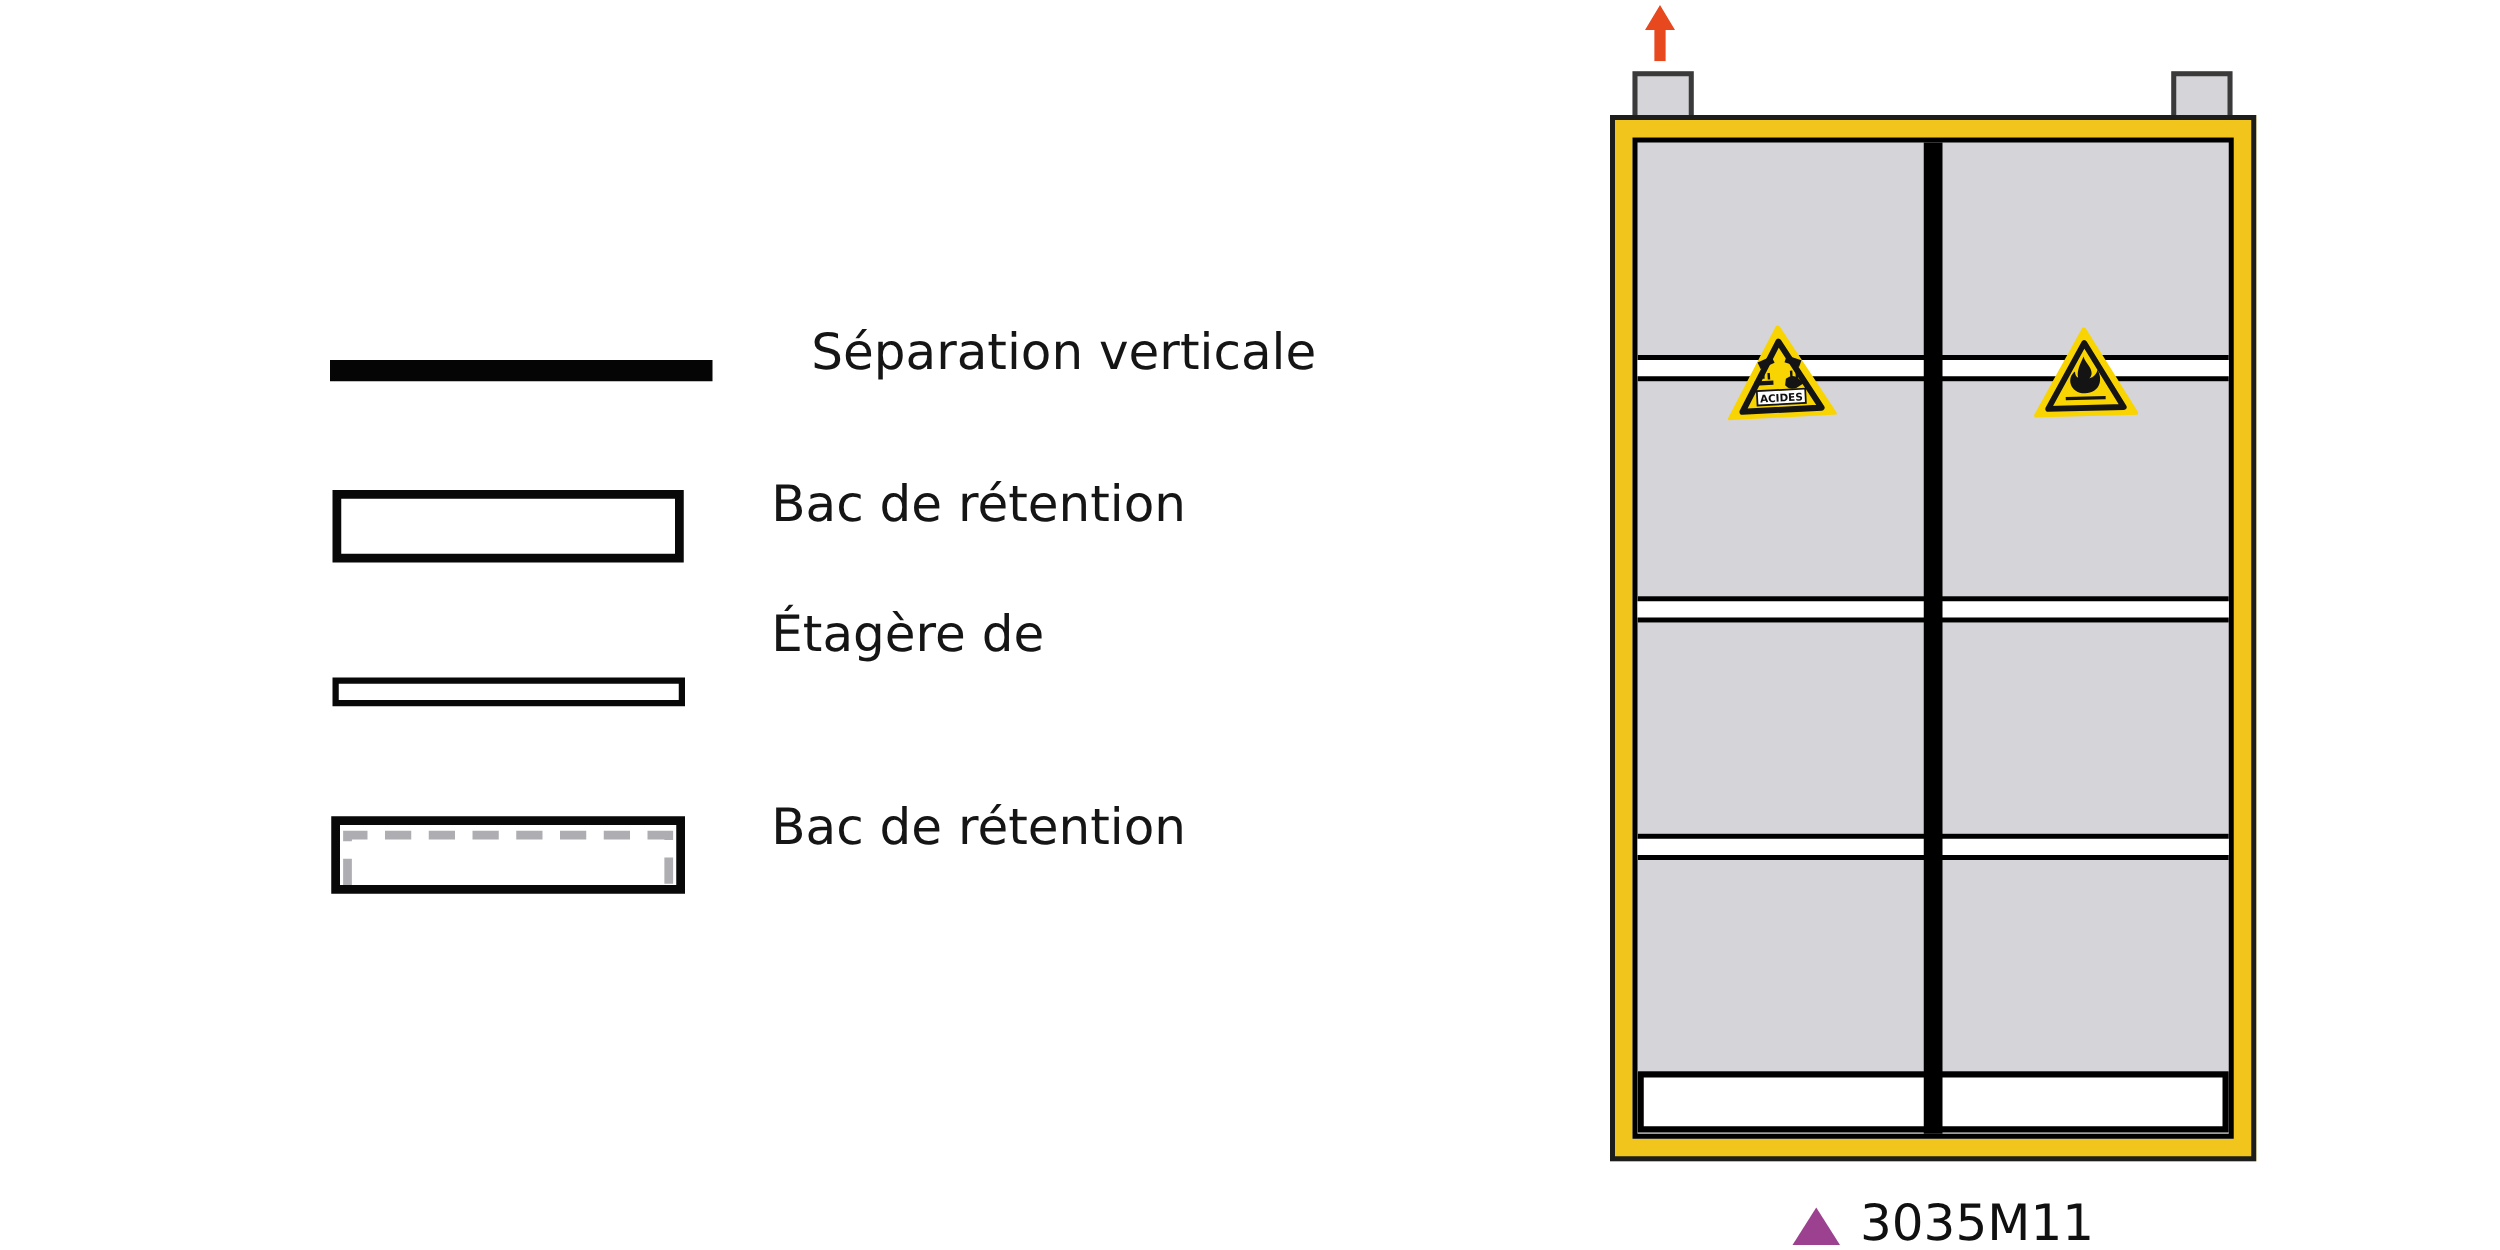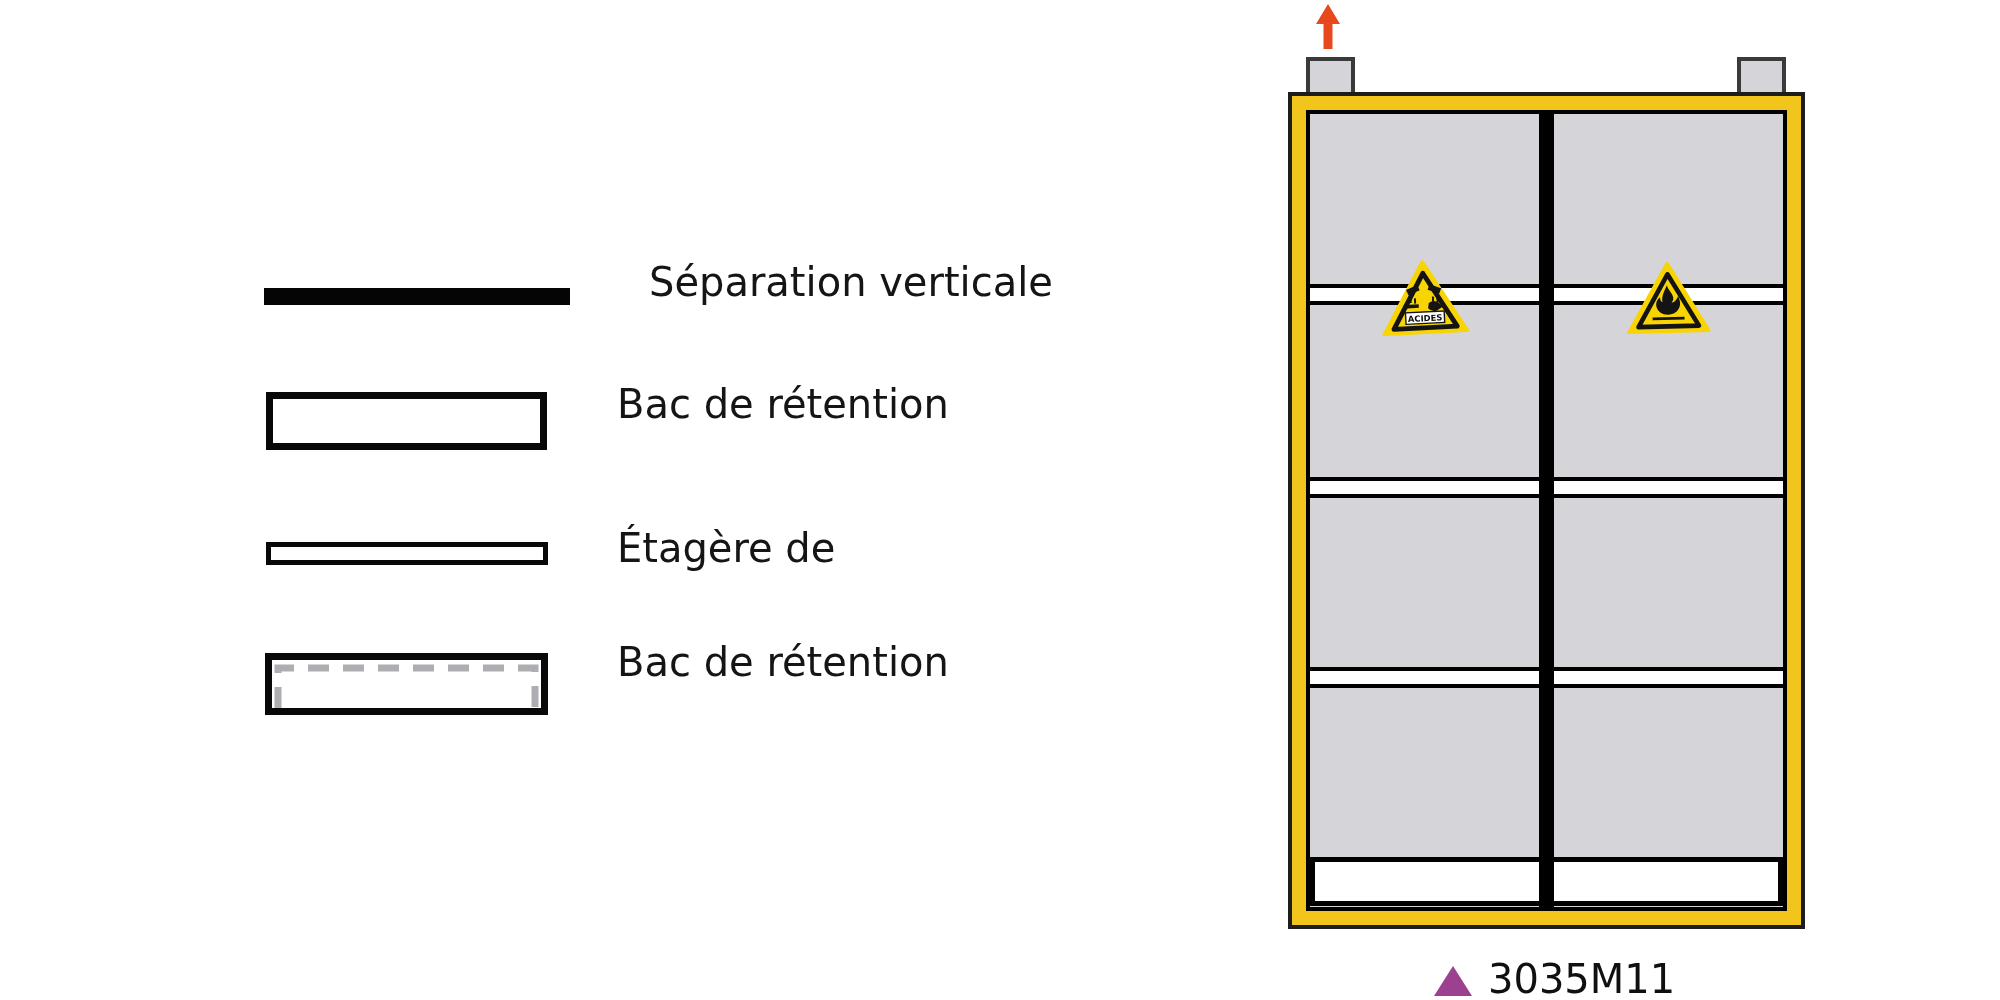--- a/index.html
+++ b/index.html
@@ -116,21 +116,21 @@
     <div class="legend-label" style="left:649px;top:258px;">
       <div>Séparation verticale</div>
     </div>
 
     <div class="sym-bac"></div>
     <div class="legend-label" style="left:617px;top:380px;">
       <div>Bac de rétention</div>
     </div>
 
     <div class="sym-etagere"></div>
-    <div class="legend-label" style="left:617px;top:524px;">
+    <div class="legend-label" style="left:617px;top:484px;">
       <div>Étagère de</div>
     </div>
 
     <div class="sym-caillebotis">
       <svg width="269" height="48" viewBox="0 0 269 48">
         <path d="M6 48 V8 H263 V48" fill="none" stroke="#AEAEB2" stroke-width="7" stroke-dasharray="21 14"></path>
       </svg>
     </div>
     <div class="legend-label" style="left:617px;top:638px;">
       <div>Bac de rétention</div>

